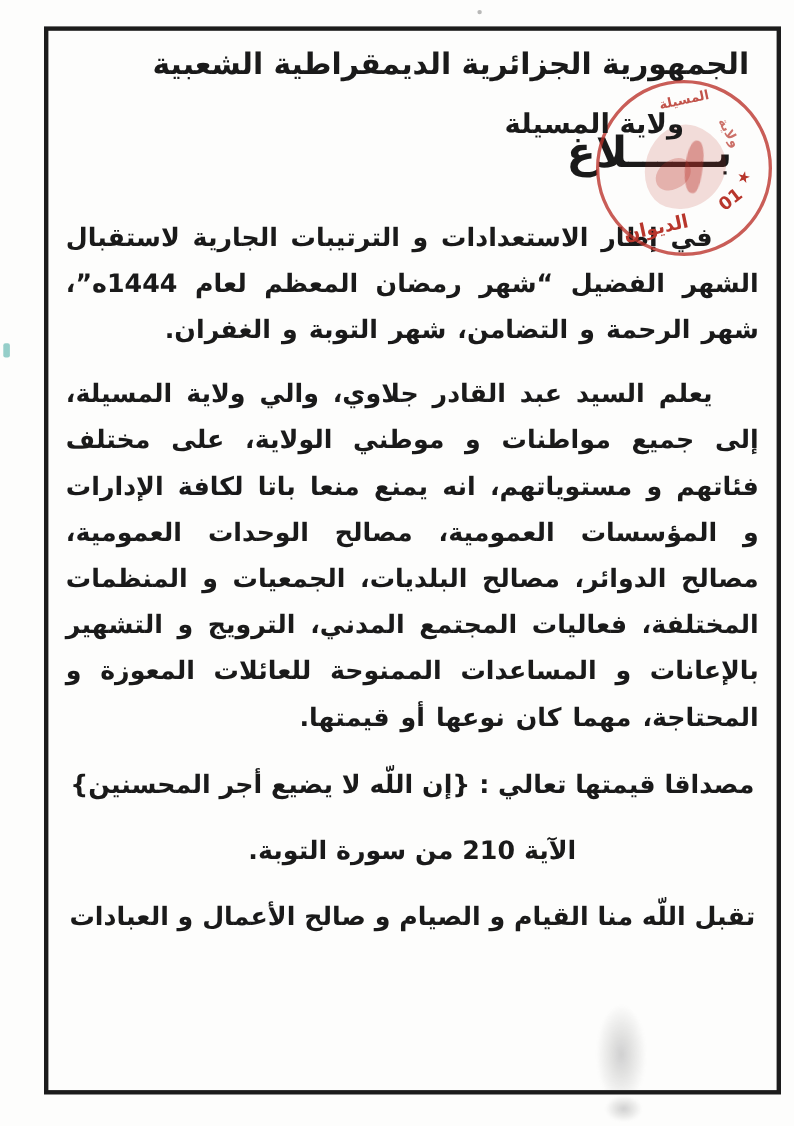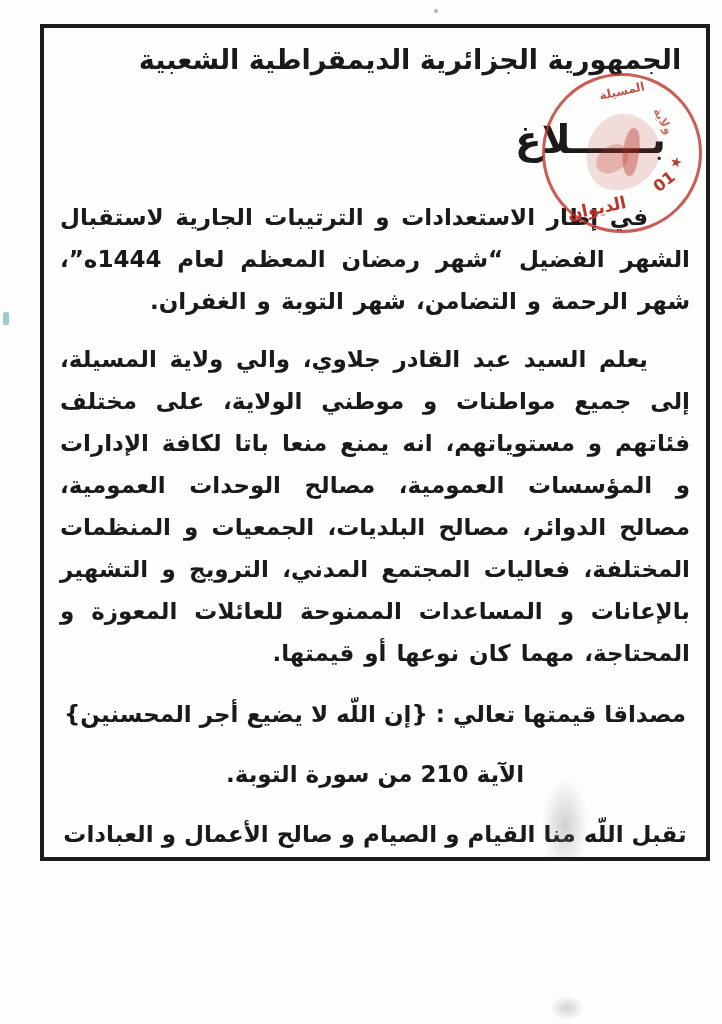--- a/index.html
+++ b/index.html
@@ -7,21 +7,21 @@
   body {
     position: relative;
     background: #fdfdfc;
     font-family: "DejaVu Sans", sans-serif;
     color: #1a1a1a;
     overflow: hidden;
   }
   .frame {
     position: absolute;
     left: 40px; top: 24px;
-    width: 670px; height: 837px;
+    width: 670px; height: 971px;
     border: 4px solid #1c1c1c;
     background: #fdfdfc;
     overflow: hidden;
   }
   .content { position: relative; width: 100%; height: 100%; padding: 0 16px; }
 
   .header1 {
     margin-top: 16px;
     text-align: center;
     transform: translateX(35px);
@@ -160,20 +160,21 @@
   }
 </style>
 </head>
 <body>
 
 <div class="frame">
   <div class="content">
 
     <div class="header1">الجمهورية الجزائرية الديمقراطية الشعبية</div>
 
+    <div class="header2">ولاية المسيلة</div>
 
     <div class="stamp">
       <span class="arc-top">المسيلة</span>
       <span class="arc-side">ولاية</span>
       <span class="emblem-blob1"></span>
       <span class="emblem-blob2"></span>
       <span class="emblem-blob3"></span>
       <span class="star">★</span>
       <span class="number">01</span>
       <span class="bottom-word">الديوان</span>

